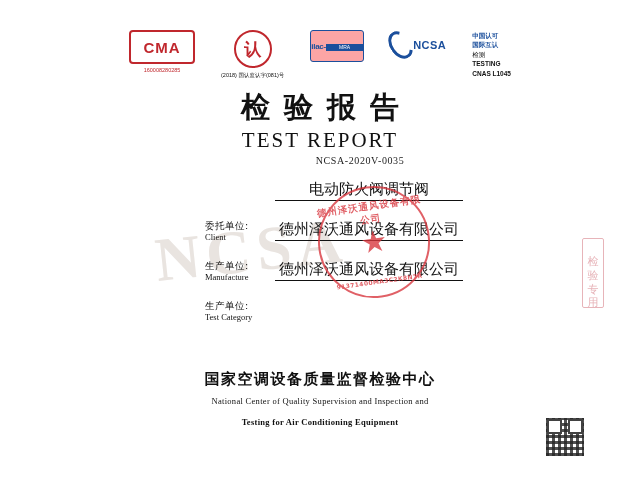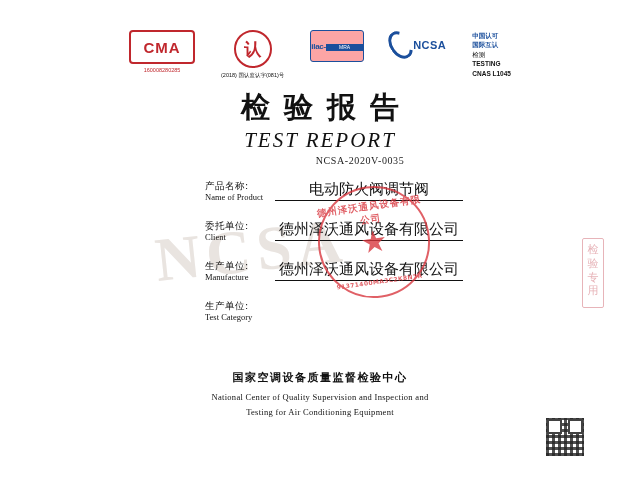--- a/index.html
+++ b/index.html
@@ -176,21 +176,20 @@
   .title-en {
     position: absolute;
     top: 128px;
     left: 0;
     width: 640px;
     text-align: center;
     font-family: "Liberation Serif", serif;
     font-size: 21px;
     letter-spacing: 2px;
     color: #111;
-    font-style: italic;
   }
   .report-no {
     position: absolute;
     top: 155px;
     left: 0;
     width: 640px;
     text-align: center;
     font-family: "Liberation Serif", serif;
     font-size: 10px;
     letter-spacing: 0.6px;
@@ -246,33 +245,33 @@
   
   .footer {
     position: absolute;
     top: 370px;
     left: 0;
     width: 640px;
     text-align: center;
   }
   .footer-cn {
     font-family: "DejaVu Serif", serif;
-    font-size: 11px;
+    font-size: 15px;
     font-weight: bold;
     letter-spacing: 1.5px;
     color: #111;
   }
   .footer-en1, .footer-en2 {
     font-family: "Liberation Serif", serif;
     font-size: 8.5px;
     color: #111;
     letter-spacing: 0.3px;
     margin-top: 7px;
   }
-  .footer-en2 { margin-top: 5px; }
+  .footer-en2 { margin-top: 11px; font-weight: bold; }
 
   
   .seal {
     position: absolute;
     left: 318px;
     top: 186px;
     width: 108px;
     height: 108px;
     border: 2.5px solid #d8343c;
     border-radius: 50%;
@@ -329,21 +328,21 @@
     top: 238px;
     width: 22px;
     height: 70px;
     border: 1.5px solid #e3a7ad;
     border-radius: 2px;
     color: #e3a7ad;
     font-family: "DejaVu Sans", sans-serif;
     font-size: 11px;
     line-height: 1.25;
     text-align: center;
-    padding-top: 4px;
+    padding-top: 16px;
     box-sizing: border-box;
     opacity: 0.85;
   }
 
   
   .qr {
     position: absolute;
     right: 56px;
     bottom: 24px;
     width: 38px;
@@ -414,24 +413,20 @@
 
   <div class="watermark">NCSA</div>
 
   <div class="title-cn">检验报告</div>
   <div class="title-en">TEST REPORT</div>
   <div class="report-no">NCSA-2020V-0035</div>
 
   <div class="fields">
 
     <div class="field-row">
-      <div class="field-label">
-        <div class="label-cn">产品名称:</div>
-        <div class="label-en">Name of Product</div>
-      </div>
       <div class="field-value">电动防火阀调节阀</div>
     </div>
 
     <div class="field-row">
       <div class="field-label">
         <div class="label-cn">委托单位:</div>
         <div class="label-en">Client</div>
       </div>
       <div class="field-value">德州泽沃通风设备有限公司</div>
     </div>

